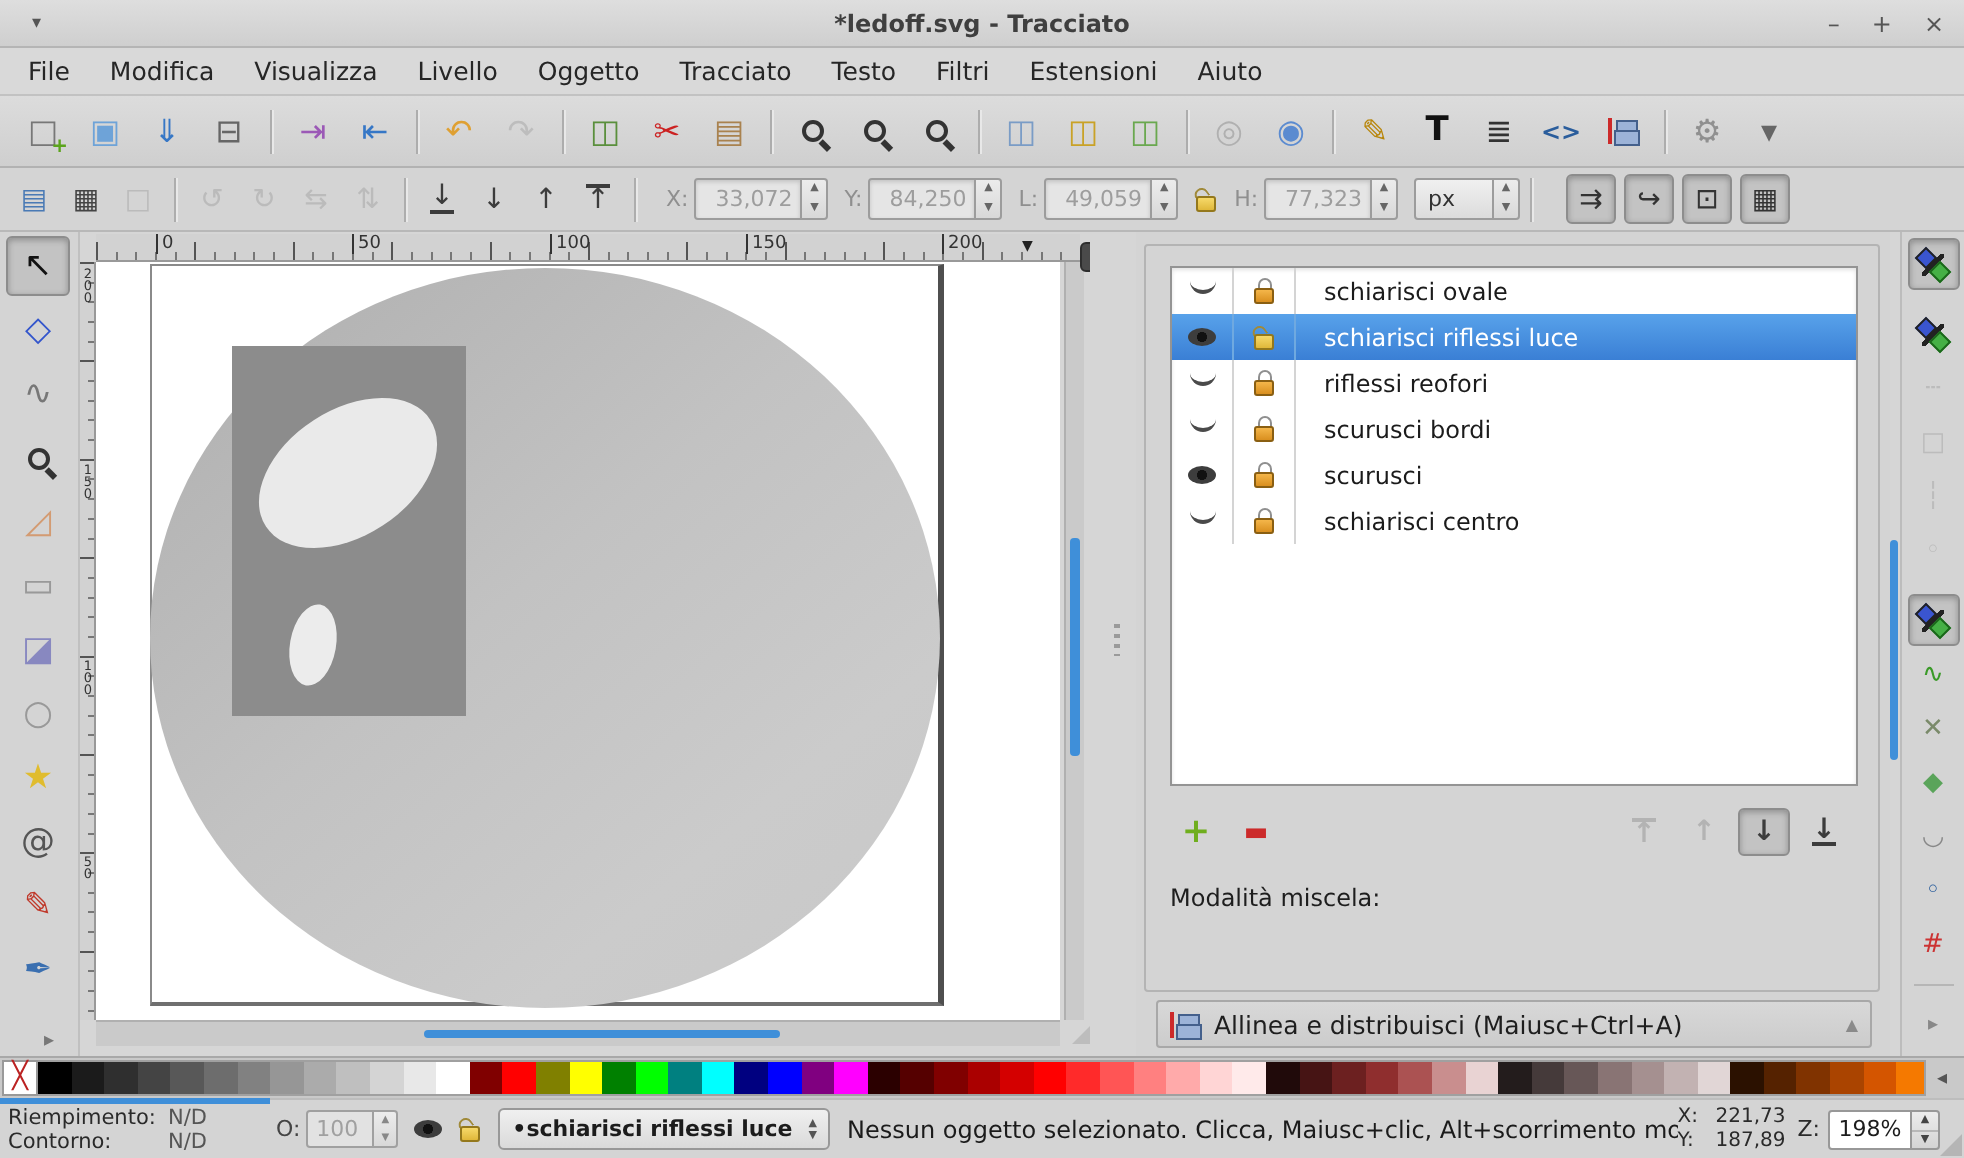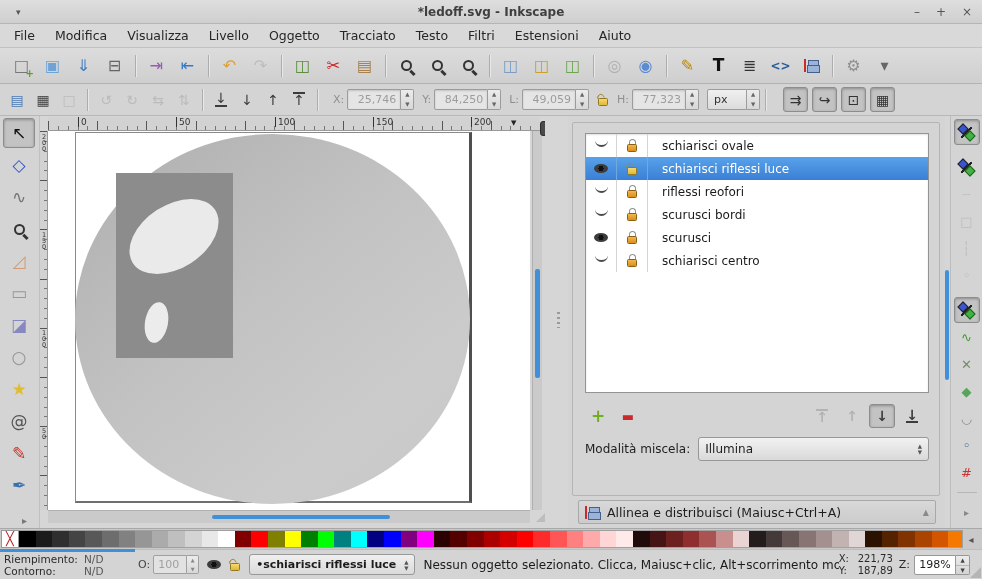--- a/index.html
+++ b/index.html
@@ -186,21 +186,21 @@
   .zspin i{flex:1;font-style:normal;font-size:5.5px;line-height:9px;color:#444;text-align:center;border-bottom:1px solid #b8b8b8}
   .zspin i:last-child{border-bottom:none}
   .sgrip{position:absolute;right:1px;bottom:1px;width:0;height:0;border-style:solid;border-width:0 0 11px 11px;
     border-color:transparent transparent #b5b5b5 transparent}
 </style>
 </head>
 <body>
 
 <div class="titlebar">
   <span class="tb-left">▾</span>
-  <span class="title">*ledoff.svg - Inkscape</span>
+  <span class="title">*ledoff.svg - Tracciato</span>
   <span class="tb-ctrl">
     <span>–</span>
     <span>+</span>
     <span>×</span>
   </span>
 </div>
 
 <div class="menubar" id="menu-items">
     <span class="mi">File</span>
     <span class="mi">Modifica</span>
@@ -338,21 +338,21 @@
         <span class="g" style="color: rgb(60, 60, 60);">↑</span>
       </span>
       <span class="tbtn">
         <span class="g ot" style="color: rgb(60, 60, 60);">↑</span>
       </span>
       <span class="sep"></span>
     </span>
   <span class="fldwrap" id="tb-fields">
       <span class="fld">
         <label>X:</label>
-        <span class="fldbox">25,746</span>
+        <span class="fldbox">33,072</span>
         <span class="spin">
           <i>▲</i>
           <i>▼</i>
         </span>
       </span>
       <span class="fld">
         <label>Y:</label>
         <span class="fldbox">84,250</span>
         <span class="spin">
           <i>▲</i>
@@ -590,27 +590,20 @@
               <span class="arr" style="color:#3c3c3c">↓</span>
             </span>
           <span class="lb">
               <span class="arr g ub" style="color:#3c3c3c">↓</span>
             </span>
         </span>
       </div>
 
       <div class="blendrow">
         <span class="blabel">Modalità miscela:</span>
-        <span class="combo">
-          <span>Illumina</span>
-          <span class="carets">
-              <span>▲</span>
-              <span>▼</span>
-            </span>
-        </span>
       </div>
 
     </div>
 
     <div class="alignbar">
       <span class="ico-align"></span>
       <span class="atext">Allinea e distribuisci (Maiusc+Ctrl+A)</span>
       <span class="acaret">▲</span>
     </div>
   </div>

